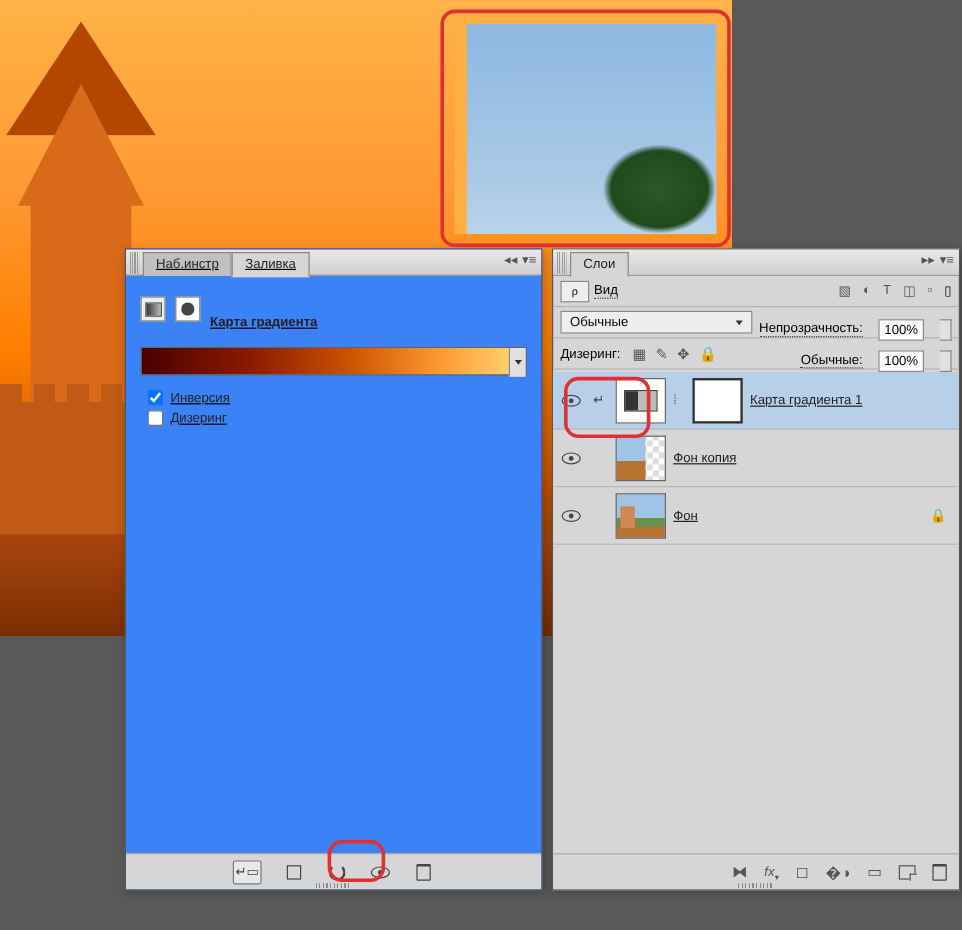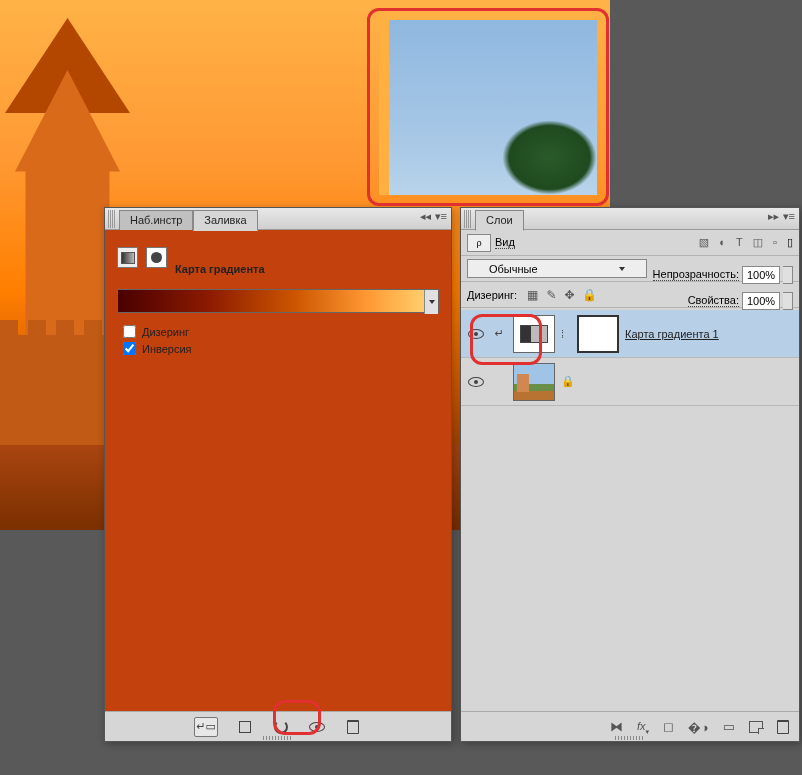--- a/index.html
+++ b/index.html
@@ -16,21 +16,21 @@
 .sky-region { position: absolute; left: 379px; top: 20px; width: 218px; height: 175px; background: linear-gradient(180deg, #8fb8e0 0%, #a8c8e6 70%, #b8d4ea 100%); }
 .sky-orange-strip { position: absolute; left: 0; top: 0; width: 10px; height: 175px; background: #ffb040; }
 .tree { position: absolute; right: 0; bottom: 0; width: 95px; height: 75px; background: radial-gradient(ellipse at center, #2a5a2a 0%, #1f4a1f 60%, transparent 70%); border-radius: 50% 50% 0 0; }
 
 .highlight-red { border: 3px solid #e03030; border-radius: 12px; position: absolute; pointer-events: none; z-index: 100; }
 .hl-top { left: 367px; top: 8px; width: 242px; height: 198px; }
 .hl-clip { left: 470px; top: 314px; width: 72px; height: 51px; }
 .hl-bottom { left: 273px; top: 700px; width: 48px; height: 35px; }
 
 
-.props-panel { position: absolute; left: 104px; top: 207px; width: 348px; height: 535px; background: #c2410c; border: 1px solid #555; box-shadow: 2px 2px 8px rgba(0,0,0,0.3); }
+.props-panel { position: absolute; left: 104px; top: 207px; width: 348px; height: 535px; background: #3b82f6; border: 1px solid #555; box-shadow: 2px 2px 8px rgba(0,0,0,0.3); text-decoration: underline; }
 .panel-header { height: 22px; background: linear-gradient(#e8e8e8, #d0d0d0); border-bottom: 1px solid #999; display: flex; align-items: center; position: relative; }
 .panel-grip { width: 8px; height: 18px; background: repeating-linear-gradient(90deg, #999 0 1px, transparent 1px 2px); margin: 0 3px; }
 .tab { padding: 3px 10px 4px; background: #d6d6d6; border: 1px solid #888; border-bottom: none; margin-top: 2px; color: #222; }
 .tab.inactive { background: #c0c0c0; }
 .tab.active { background: #d6d6d6; border-bottom: 1px solid #d6d6d6; position: relative; top: 1px; }
 .panel-controls { position: absolute; right: 4px; top: 2px; display: flex; gap: 4px; color: #555; }
 .panel-controls span { cursor: pointer; }
 
 .props-body { padding: 10px 12px; }
 .adj-title-row { display: flex; align-items: center; gap: 8px; margin-bottom: 14px; }
@@ -57,23 +57,23 @@
 
 
 .layers-panel { position: absolute; left: 460px; top: 207px; width: 340px; height: 535px; background: #d6d6d6; border: 1px solid #555; box-shadow: 2px 2px 8px rgba(0,0,0,0.3); }
 .layers-sub1 { height: 26px; border-bottom: 1px solid #b3b3b3; display: flex; align-items: center; padding: 0 6px; gap: 4px; }
 .kind-dd { flex: 0 0 24px; height: 18px; background: #eee; border: 1px solid #888; display: flex; align-items: center; justify-content: center; font-size: 9px; }
 .kind-label { border-bottom: 1px dotted #444; margin-right: auto; }
 .filter-icons { display: flex; gap: 10px; color: #555; }
 .filter-icons span { cursor: pointer; }
 
 .layers-sub2 { height: 26px; border-bottom: 1px solid #b3b3b3; display: flex; align-items: center; padding: 0 6px; gap: 6px; }
-.blend-dd { flex: 1; height: 19px; background: #eee; border: 1px solid #888; padding: 0 21px; display: flex; align-items: center; justify-content: space-between; }
+.blend-dd { flex: 1; height: 19px; background: #eee; border: 1px solid #888; padding: 0 7px; display: flex; align-items: center; justify-content: space-between; }
 .blend-dd::after { content: ""; border-left: 3px solid transparent; border-right: 3px solid transparent; border-top: 4px solid #333; }
-.opacity-group { display: flex; align-items: center; gap: 3px; margin-top: 12px; }
+.opacity-group { display: flex; align-items: center; gap: 13px; margin-top: 12px; }
 .val-box { width: 38px; height: 18px; background: #fff; border: 1px solid #888; text-align: center; line-height: 17px; }
 .val-dd { width: 10px; height: 18px; background: #e0e0e0; border: 1px solid #888; border-left: none; }
 
 .layers-sub3 { height: 26px; border-bottom: 1px solid #b3b3b3; display: flex; align-items: center; padding: 0 6px; gap: 6px; }
 .lock-icons { display: flex; gap: 8px; color: #555; margin-left: 4px; }
 .lock-icons span { cursor: pointer; font-size: 12px; }
 
 .layers-list { position: absolute; top: 102px; left: 0; right: 0; bottom: 30px; background: #d6d6d6; overflow: auto; }
 .layer-row { height: 48px; border-bottom: 1px solid #b8b8b8; display: flex; align-items: center; padding: 0 6px; gap: 6px; }
 .layer-row.selected { background: #b8cfe8; }
@@ -134,26 +134,26 @@
       <div class="adj-icon-box">
         <div style="width:14px;height:12px;background:linear-gradient(90deg,#333,#bbb);border:1px solid #555"></div>
       </div>
       <div class="mask-icon-box"></div>
       <span class="adj-title">Карта градиента</span>
     </div>
     <div class="gradient-bar">
       <div class="gradient-dd"></div>
     </div>
     <div class="check-row">
+      <input type="checkbox" checked="" style="">
+      <label>Инверсия</label>
+    </div>
+    <div class="check-row">
       <input type="checkbox" style="">
       <label>Дизеринг</label>
-    </div>
-    <div class="check-row">
-      <input type="checkbox" checked="" style="">
-      <label>Инверсия</label>
     </div>
   </div>
   <div class="props-footer">
     <div class="footer-icon clip">
       <span style="font-size:11px">↵▭</span>
     </div>
     <div class="footer-icon">
       <div style="width:12px;height:12px;border:1px solid #444"></div>
     </div>
     <div class="footer-icon">
@@ -202,21 +202,21 @@
   </div>
   <div class="layers-sub3">
     <span>Дизеринг:</span>
     <div class="lock-icons">
       <span>▦</span>
       <span>✎</span>
       <span>✥</span>
       <span>🔒</span>
     </div>
     <div class="opacity-group" style="margin-left:auto">
-      <span style="border-bottom:1px dotted #444">Свойства:</span>
+      <span style="border-bottom:1px dotted #444">Обычные:</span>
       <div class="val-box">100%</div>
       <div class="val-dd"></div>
     </div>
   </div>
 
   <div class="layers-list">
     <div class="layer-row selected">
       <div class="vis-col">
           <div class="eye"></div>
         </div>
@@ -224,21 +224,30 @@
       <div class="thumb adj"></div>
       <span class="link-ico">⁞</span>
       <div class="thumb mask"></div>
       <span class="layer-name">Карта градиента 1</span>
     </div>
     <div class="layer-row">
       <div class="vis-col">
           <div class="eye"></div>
         </div>
       <div class="clip-col"></div>
+      <div class="thumb img2"></div>
+      <span class="layer-name underl">Фон копия</span>
+    </div>
+    <div class="layer-row">
+      <div class="vis-col">
+          <div class="eye"></div>
+        </div>
+      <div class="clip-col"></div>
       <div class="thumb img"></div>
+      <span class="layer-name">Фон</span>
       <span class="lock-ind">🔒</span>
     </div>
   </div>
 
   <div class="layers-footer">
     <span>⧓</span>
     <span><i>fx</i><sub style="font-size:7px">▾</sub></span>
     <span>◻</span>
     <span>�◑</span>
     <span>▭</span>

